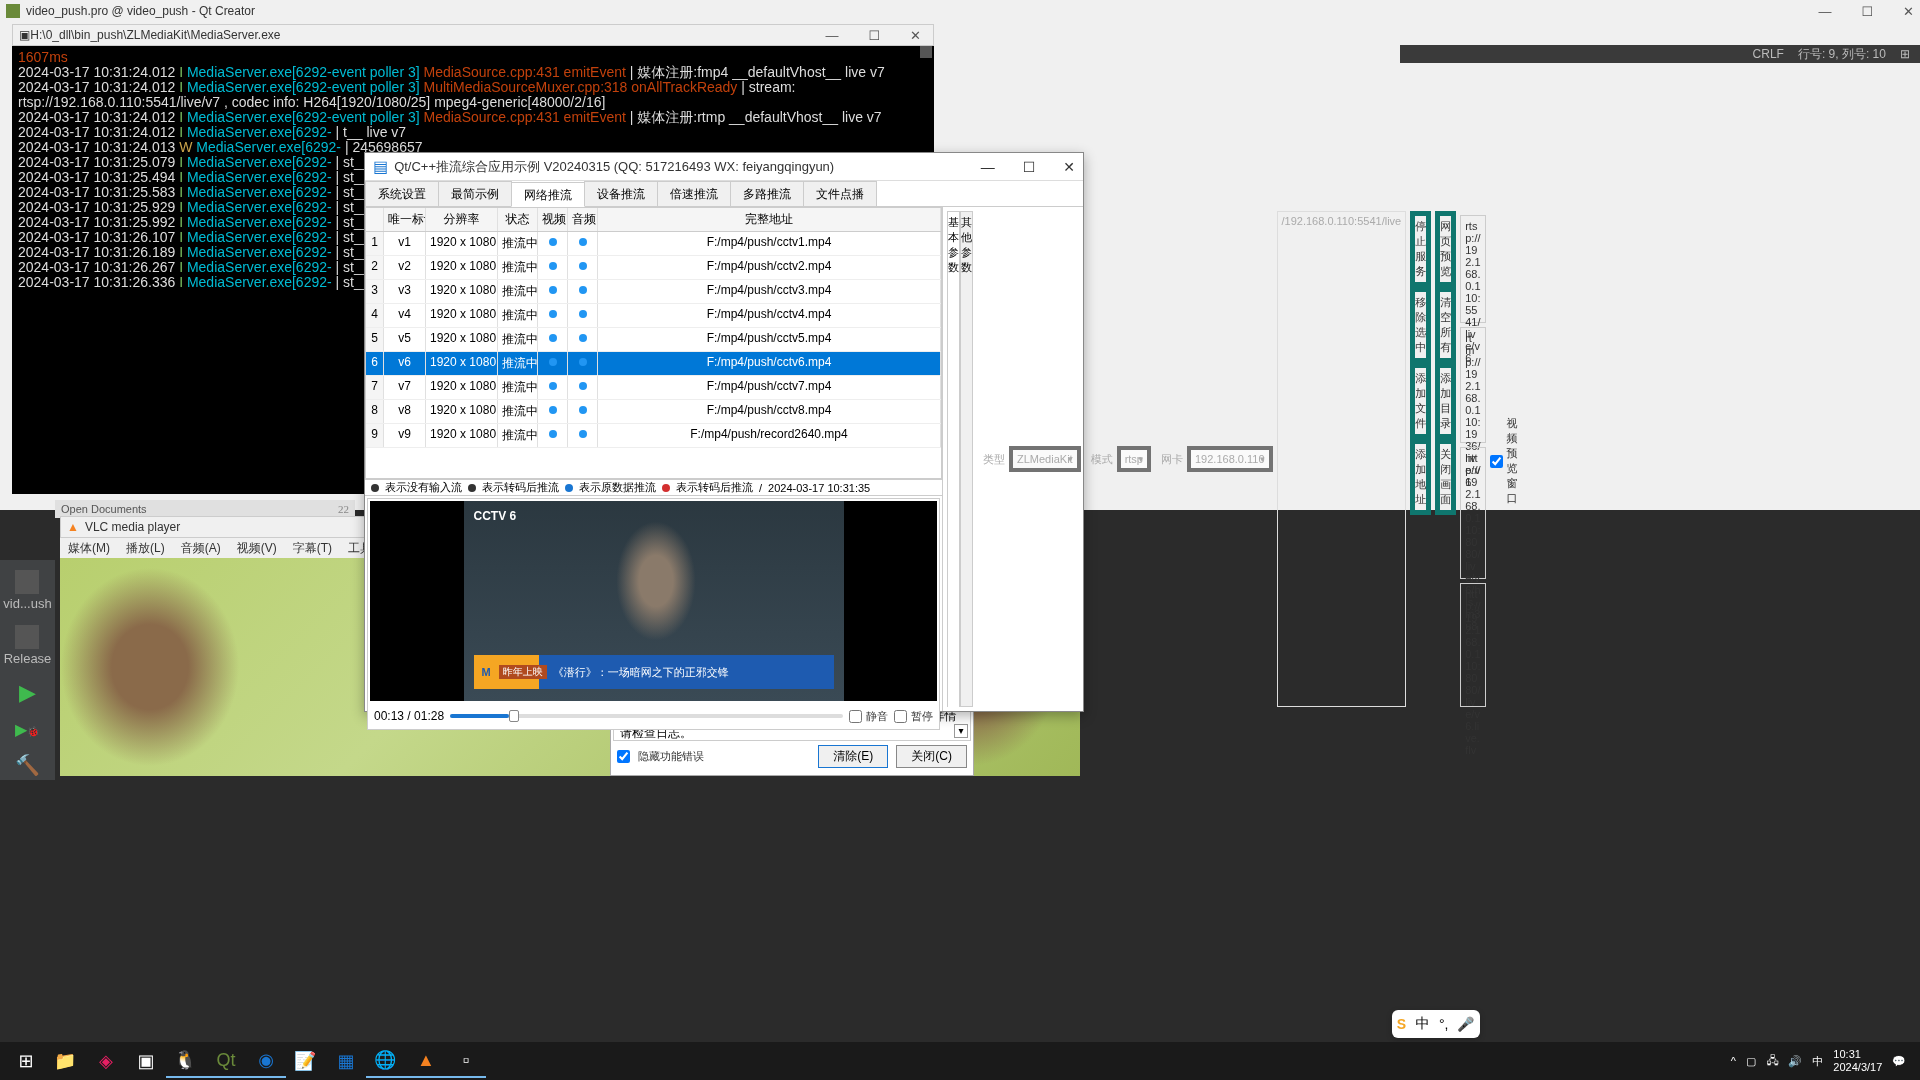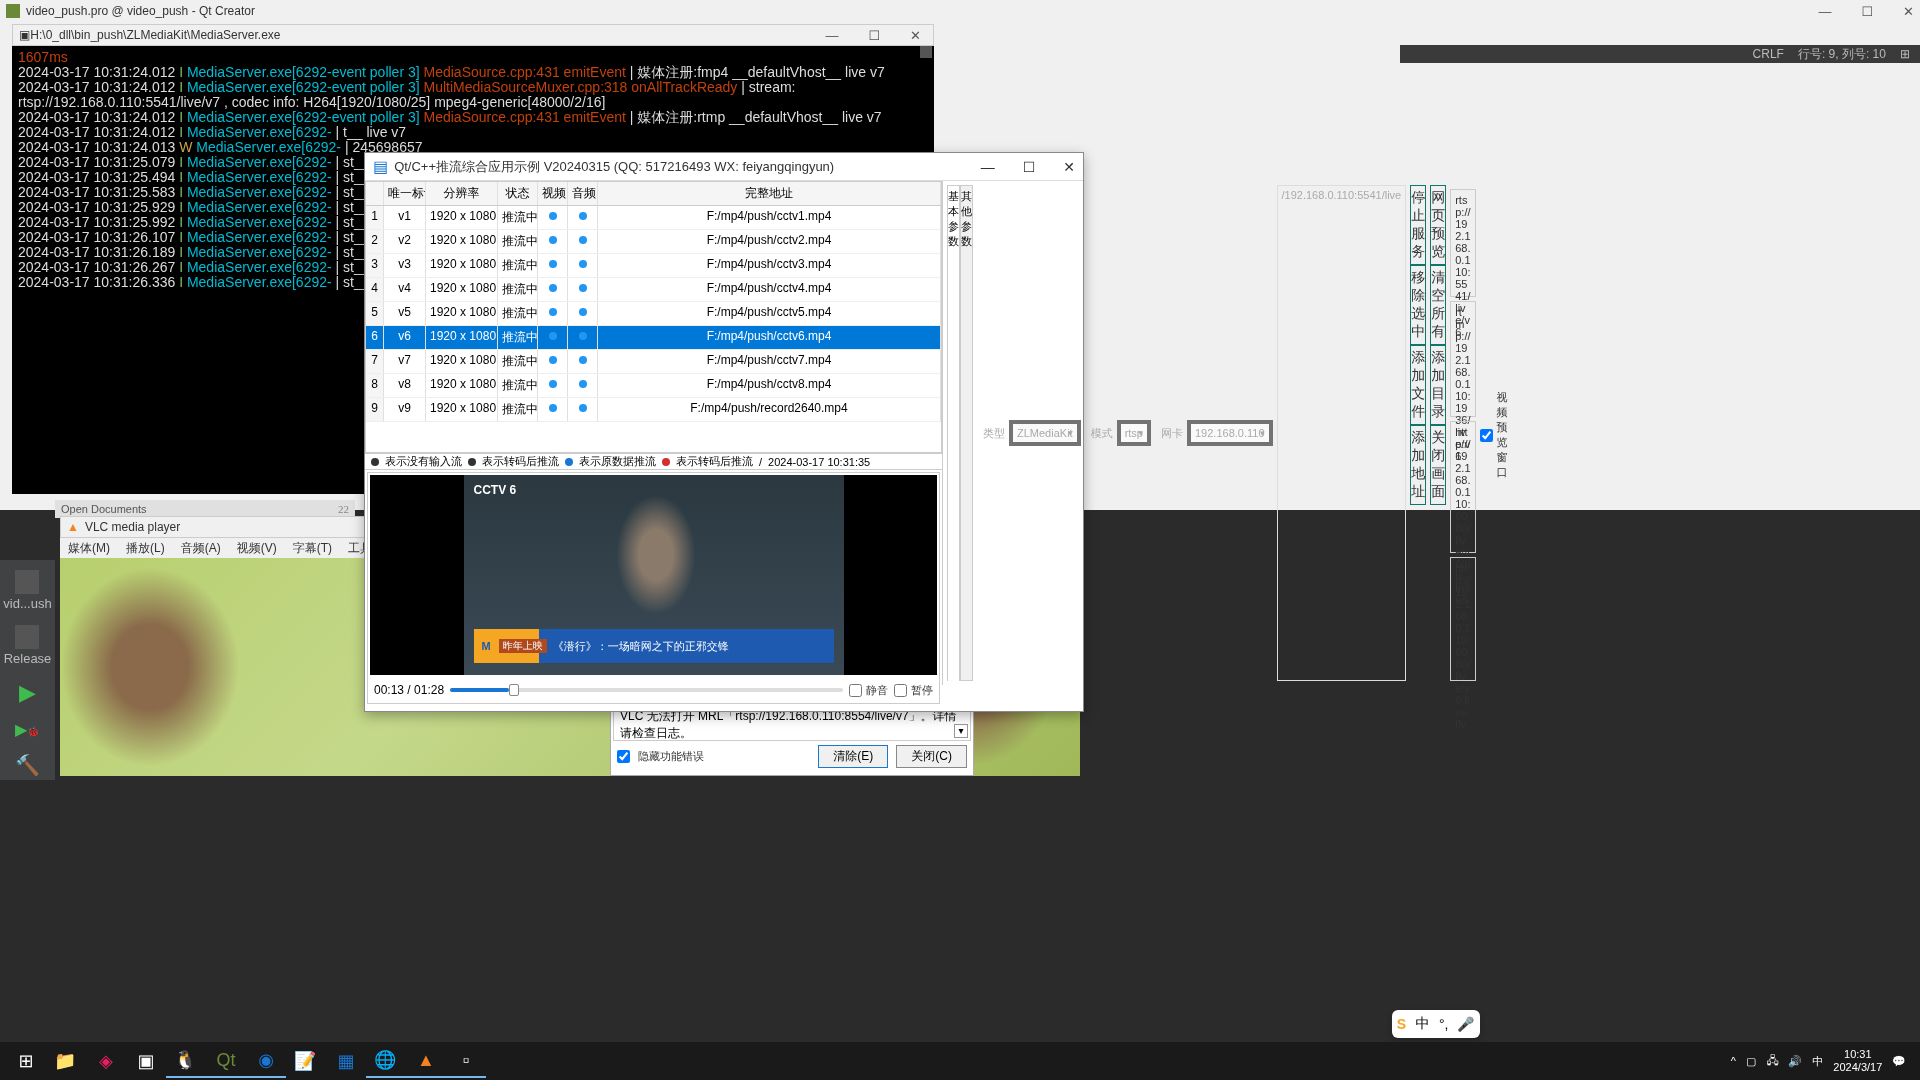--- a/index.html
+++ b/index.html
@@ -101,30 +101,30 @@
 
 
 .r-tabs { display: flex; }
 .r-tabs .tab { flex: 1; text-align: center; font-size: 11px; padding: 3px 0; border: 1px solid #ccc; background: #f0f0f0; }
 .r-tabs .tab.active { background: #fff; border-bottom: none; }
 .r-row { display: flex; gap: 4px; align-items: center; font-size: 11px; color: #aaa; text-align: right; }
 .r-row .lbl { width: 28px; }
 .r-row .inp { flex: 1; border: 4px solid #737373; padding: 3px 4px; background: #fafafa; color: #aaa; position: relative; }
 .r-row .inp .caret { position: absolute; right: 4px; top: 4px; font-size: 9px; }
 .r-btns { display: flex; gap: 4px; }
-.r-btns .btn { flex: 1; border: 1px solid #0f766e; padding: 3px 0; font-size: 14px; background: #f0f0f0; color: #333; }
+.r-btns .btn { flex: 1; border: 5px solid #0f766e; padding: 3px 0; font-size: 11px; background: #f0f0f0; color: #333; }
 .url-box { border: 1px solid #ccc; padding: 4px; font-size: 11px; color: #333; word-break: break-all; min-height: 36px; }
 .chk { font-size: 11px; display: flex; align-items: center; gap: 4px; color: #333; }
 
 
 .taskbar { position: absolute; left: 0; bottom: 0; right: 0; height: 38px; background: #1a1a1a; display: flex; align-items: center; padding: 0 6px; }
 .taskbar .ticon { width: 40px; height: 34px; display: flex; align-items: center; justify-content: center; color: #fff; font-size: 18px; }
 .taskbar .ticon.active { border-bottom: 2px solid #76b9ed; }
 .taskbar .tray { margin-left: auto; display: flex; align-items: center; gap: 10px; color: #fff; font-size: 11px; padding-right: 8px; }
-.taskbar .clock { text-align: center; line-height: 13px; }
+.taskbar .clock { text-align: left; line-height: 13px; }
 
 
 .ime { position: absolute; right: 440px; bottom: 42px; width: 88px; height: 28px; background: #fff; border-radius: 6px; box-shadow: 0 2px 6px rgba(0,0,0,0.2); display: flex; align-items: center; justify-content: space-around; font-size: 14px; }
 .ime .s { color: #f5a623; font-weight: bold; }
 </style>
 </head>
 <body>
 
 <div class="qtc-window">
   <div class="qtc-title">
@@ -234,20 +234,29 @@
 <div class="app">
   <div class="app-title">
     <span class="icon">▤</span>
     <span>Qt/C++推流综合应用示例 V20240315 (QQ: 517216493 WX: feiyangqingyun)</span>
     <span class="wbtns">
       <span>—</span>
       <span>☐</span>
       <span>✕</span>
     </span>
   </div>
+  <div class="app-tabs" id="app-tabs">
+      <div class="tab">系统设置</div>
+      <div class="tab">最简示例</div>
+      <div class="tab active">网络推流</div>
+      <div class="tab">设备推流</div>
+      <div class="tab">倍速推流</div>
+      <div class="tab">多路推流</div>
+      <div class="tab">文件点播</div>
+    </div>
   <div class="app-body">
     <div class="app-left">
       <div class="tbl">
         <div class="tbl-head">
           <div class="col-idx"></div>
           <div class="col-id">唯一标识</div>
           <div class="col-res">分辨率</div>
           <div class="col-st">状态</div>
           <div class="col-v">视频</div>
           <div class="col-a">音频</div>

